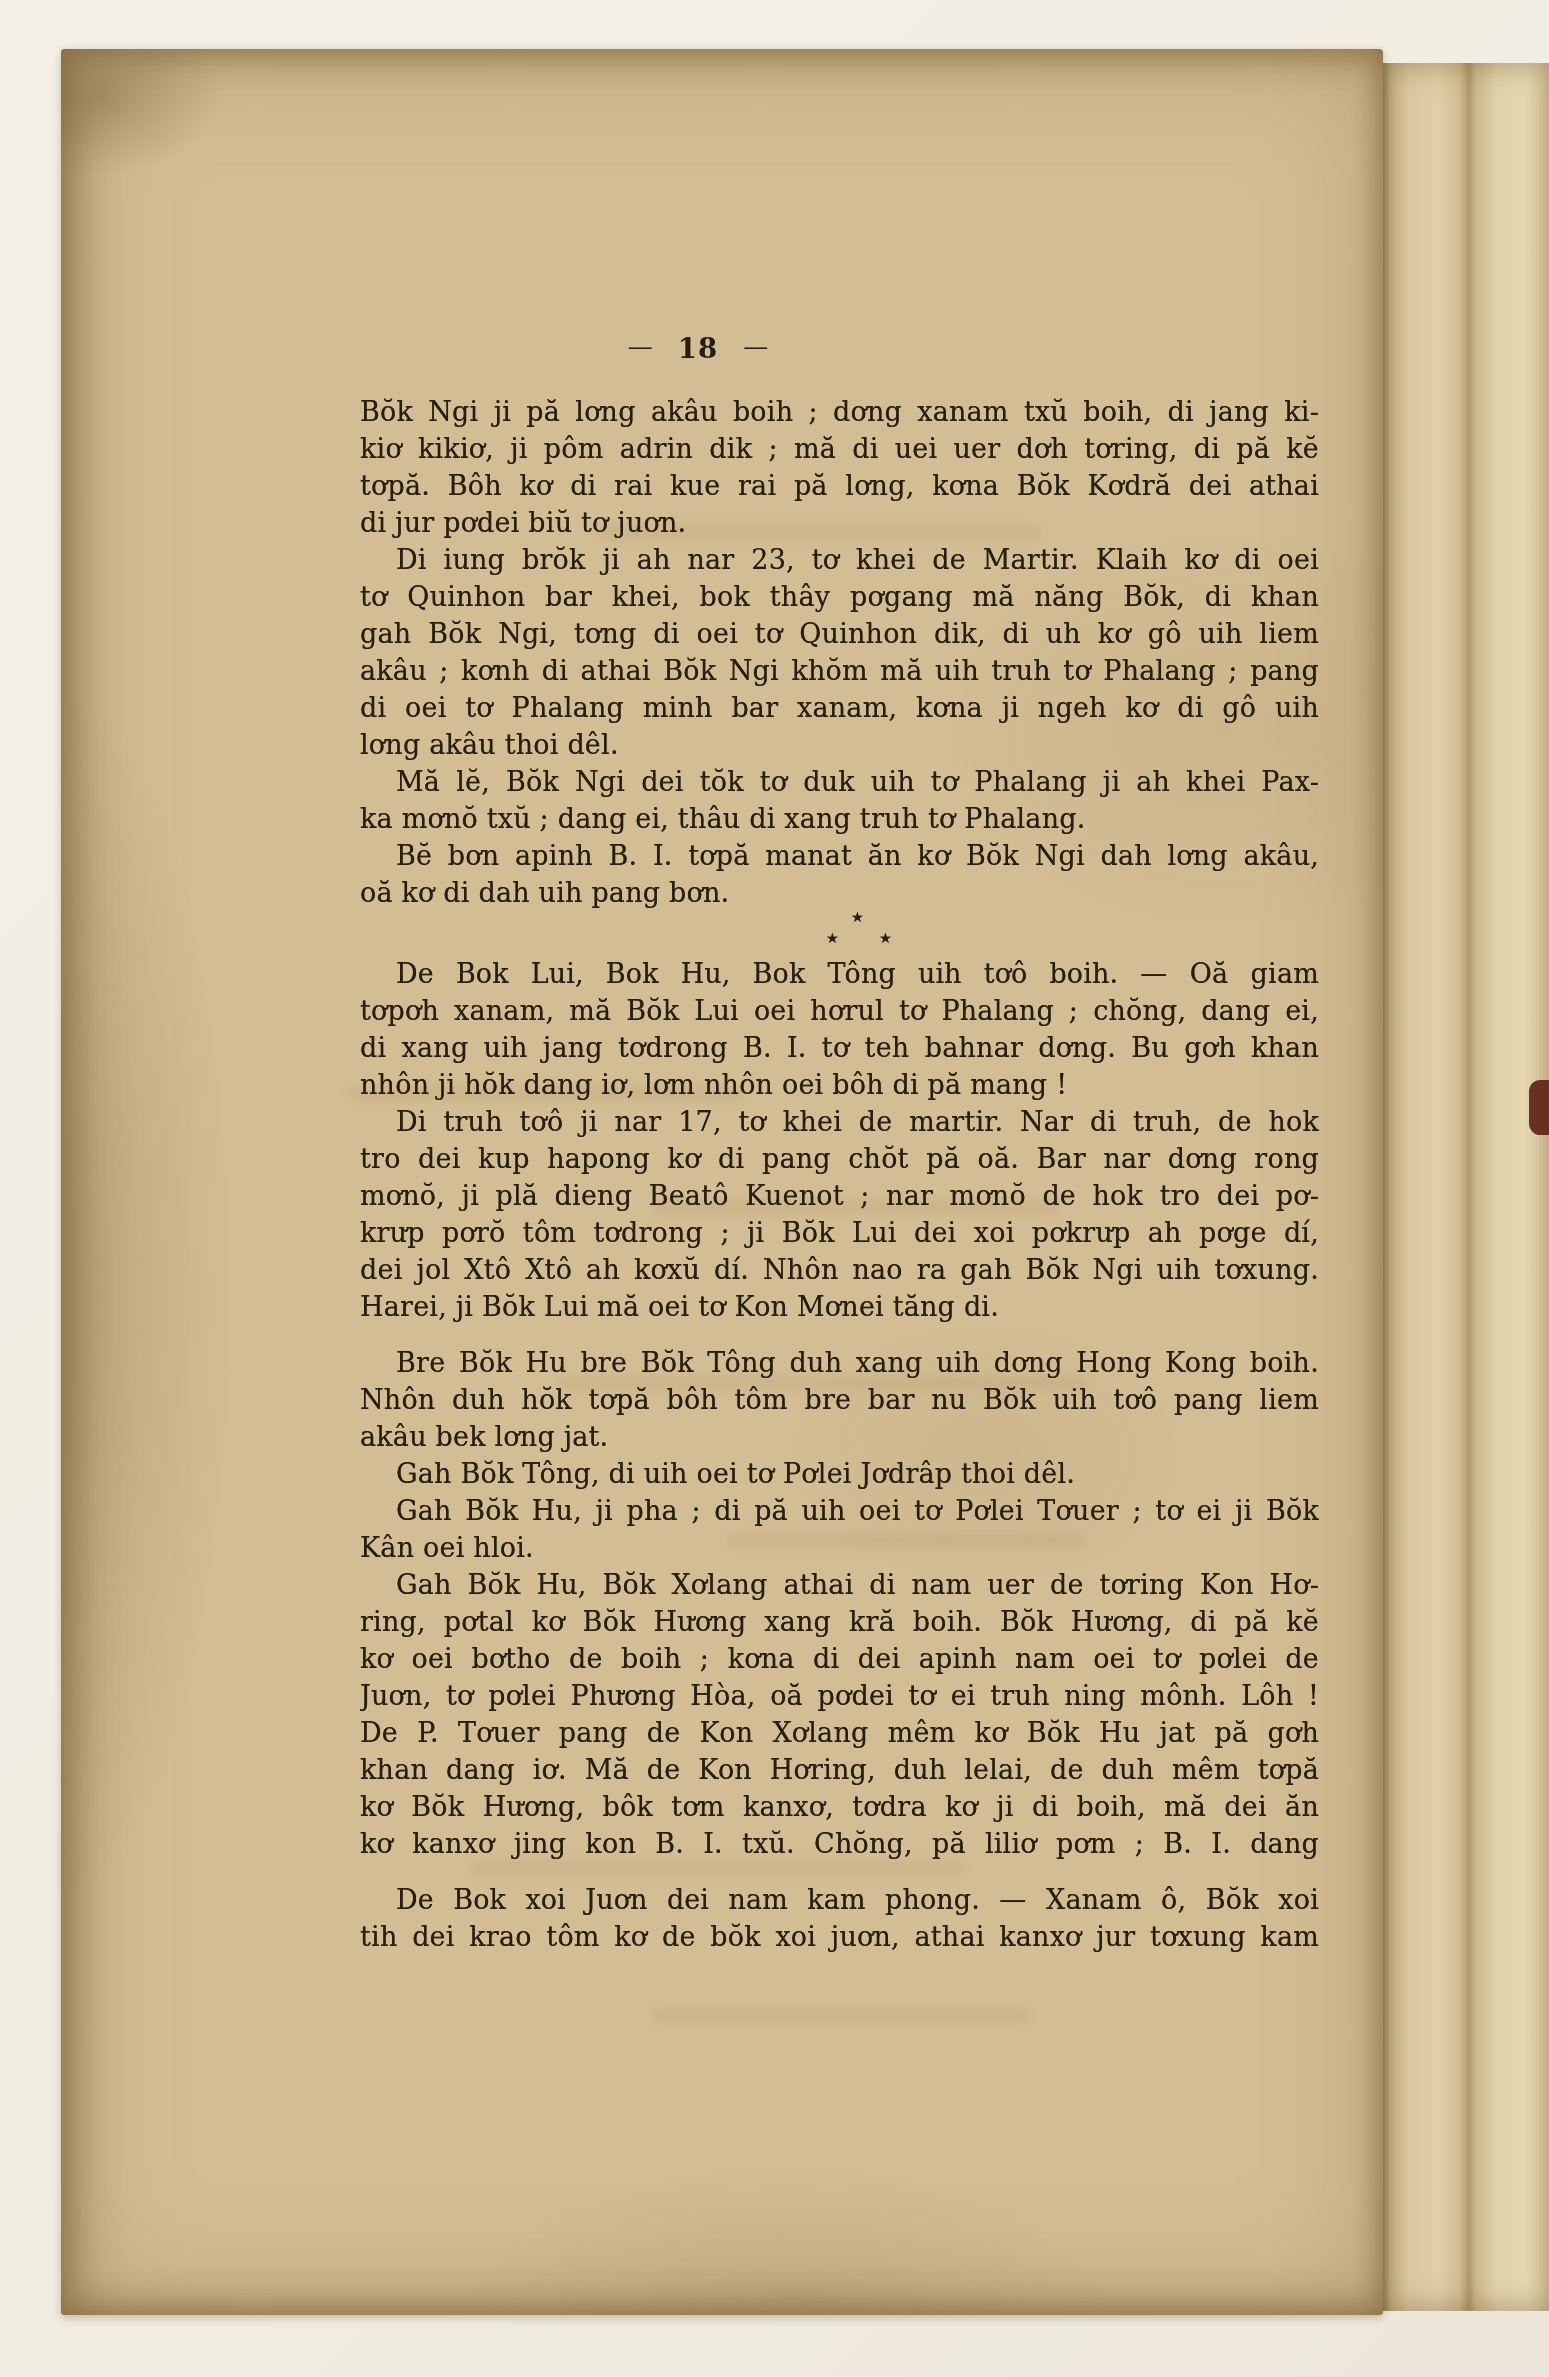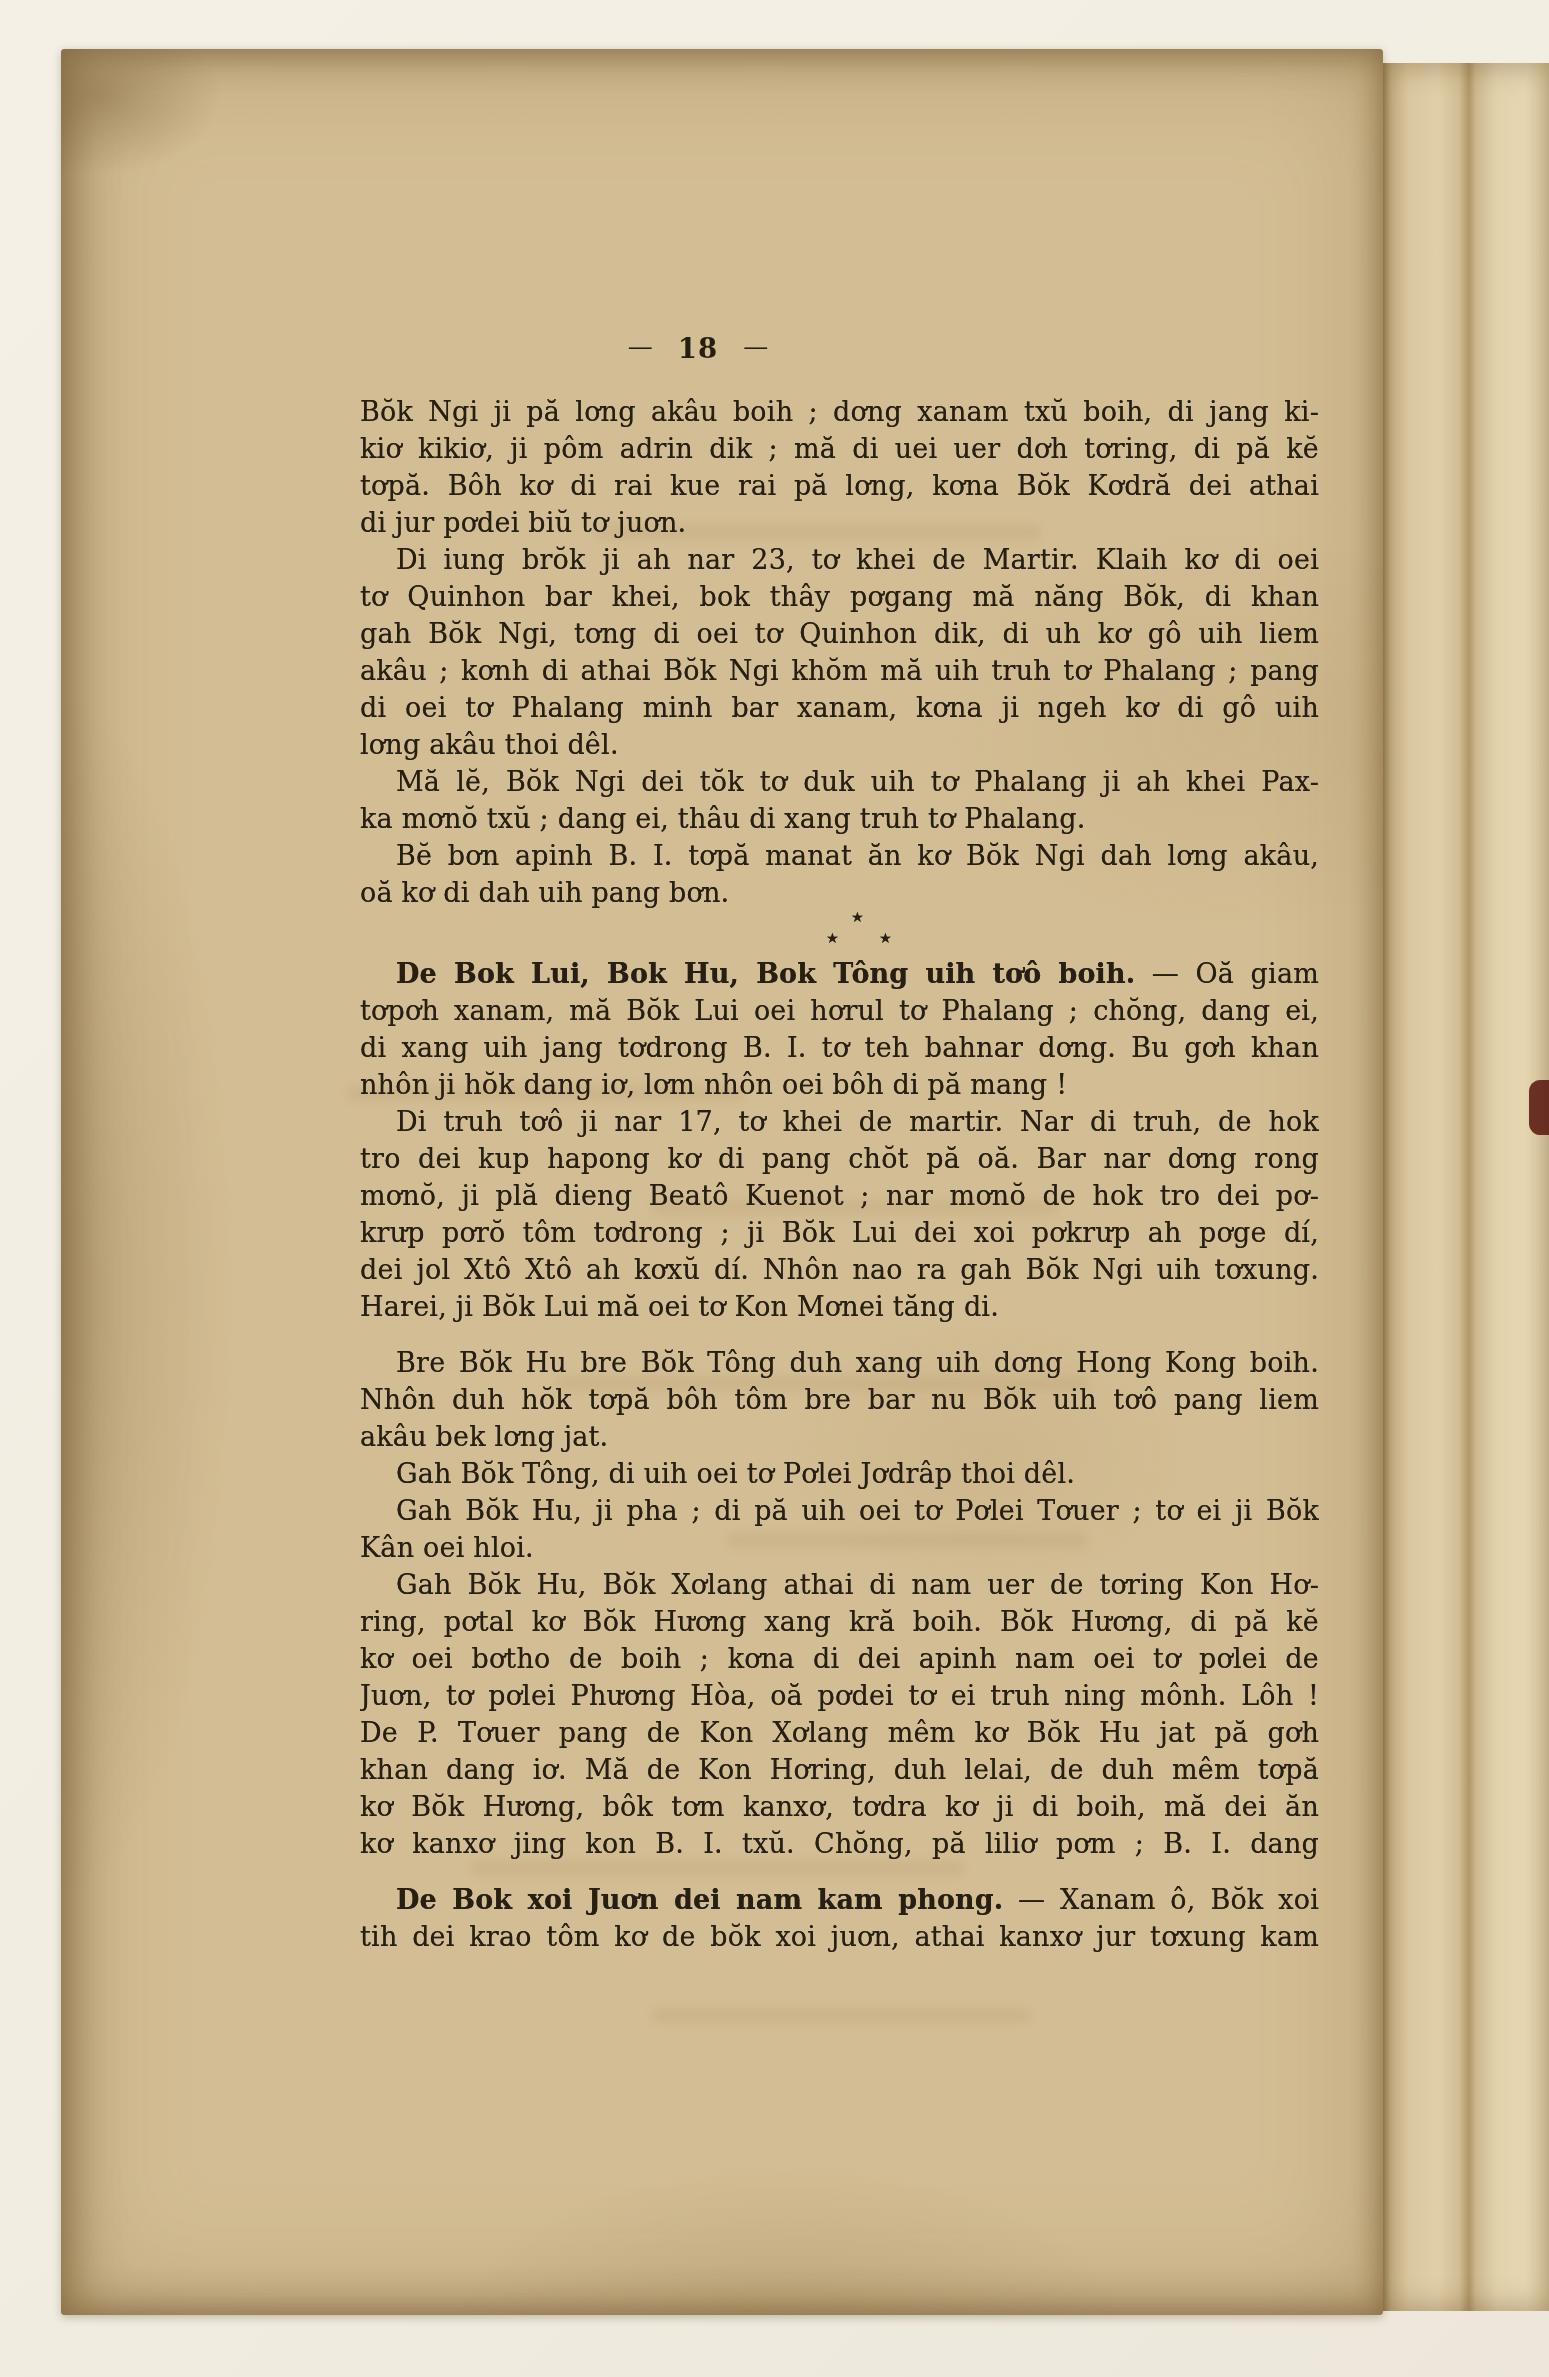--- a/index.html
+++ b/index.html
@@ -65,21 +65,21 @@
   .para{margin:0;}
   .para.gap{margin-top:19px;}
   .line{
     height:37px;line-height:37px;overflow:hidden;
     text-align:justify;text-align-last:justify;
     -moz-text-align-last:justify;
     letter-spacing:0.2px;
   }
   .line.indented{text-indent:36px;}
   .line.last{text-align-last:left;-moz-text-align-last:left;}
-  .line b{font-weight:bold;letter-spacing:0.1px;}
+  .line b{font-weight:normal;letter-spacing:0.1px;}
   
   .asterism{position:relative;height:44px;}
   .asterism .star{position:absolute;font-size:14.3px;color:#271f13;}
   .asterism .star:nth-child(1){left:491px;top:-1.9px;}
   .asterism .star:nth-child(2){left:466px;top:19px;}
   .asterism .star:nth-child(3){left:519px;top:19px;}
   
   .watermark{
     position:absolute;left:1189px;top:2329px;
     font-family:"Liberation Sans", sans-serif;

